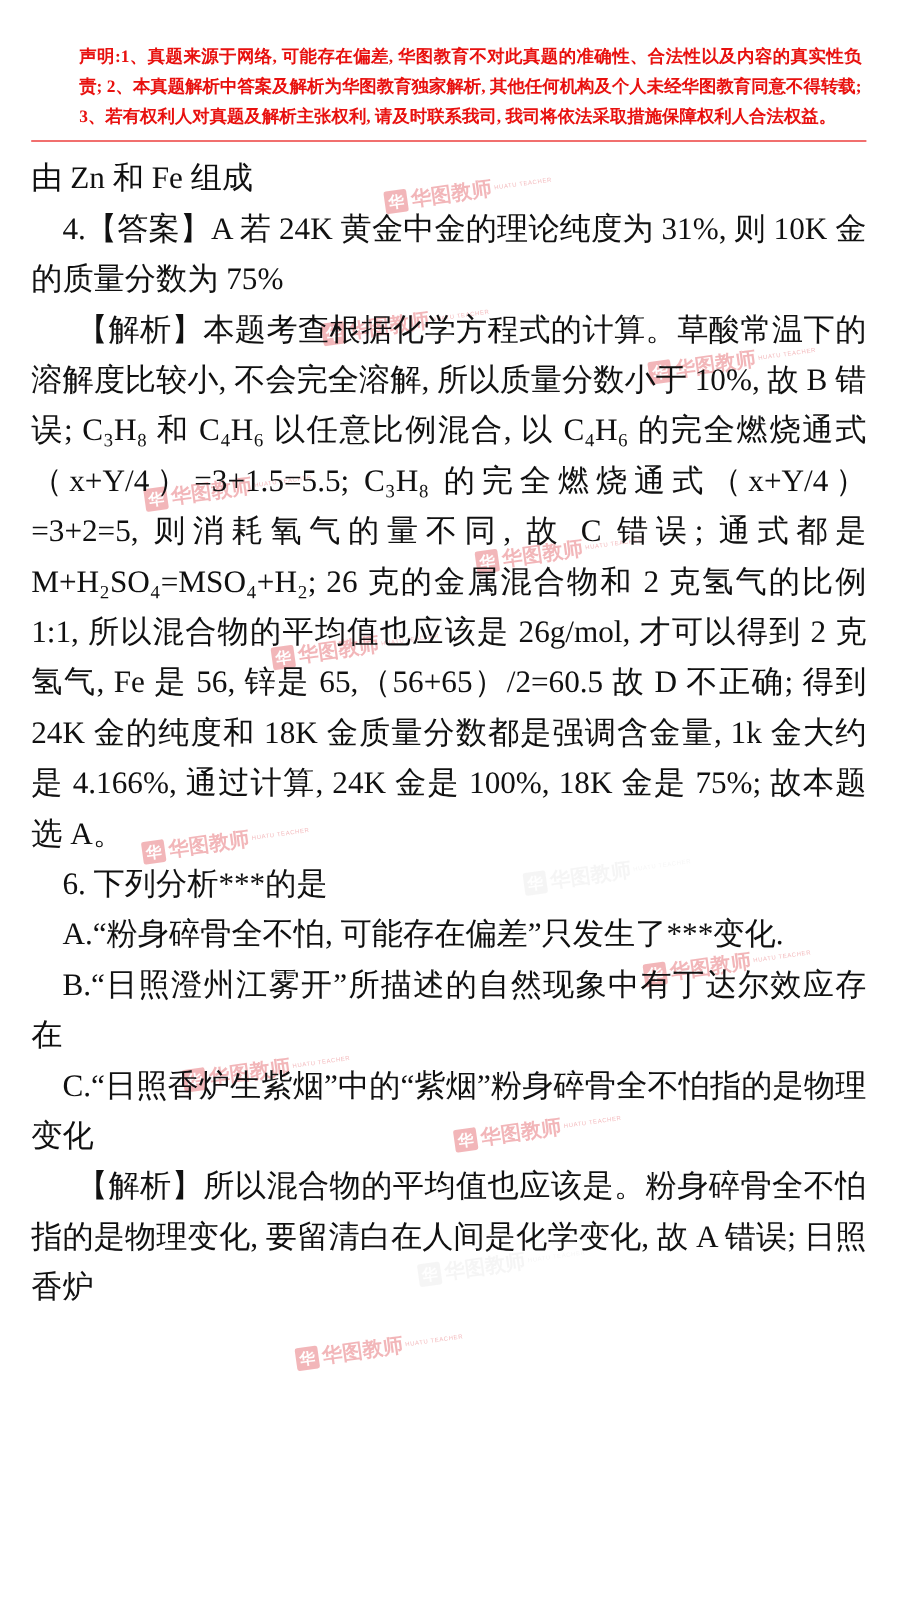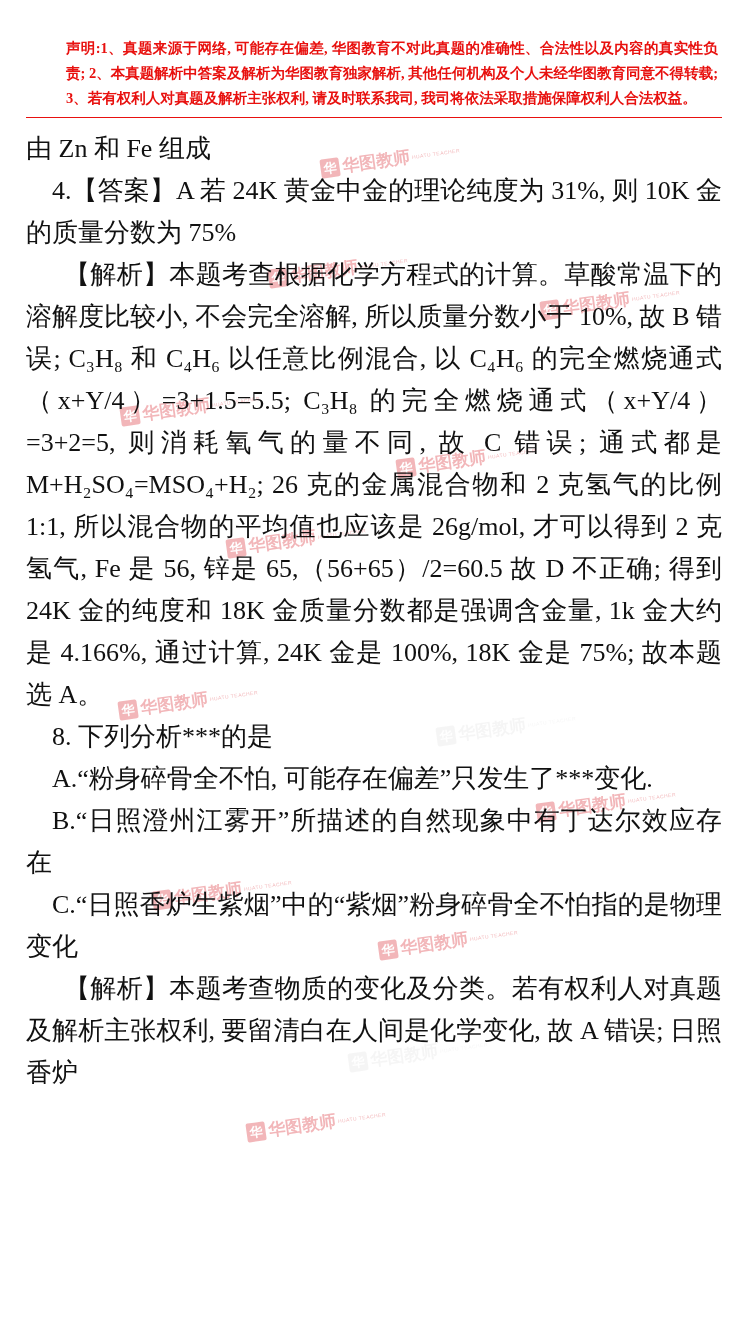--- a/index.html
+++ b/index.html
@@ -128,25 +128,25 @@
 
   <div class="disclaimer">
     <span class="lead">声明:</span><span>1、真题来源于网络, 可能存在偏差, 华图教育不对此真题的准确性、合法性以及内容的真实性负责; 2、本真题解析中答案及解析为华图教育独家解析, 其他任何机构及个人未经华图教育同意不得转载; 3、若有权利人对真题及解析主张权利, 请及时联系我司, 我司将依法采取措施保障权利人合法权益。</span>
   </div>
   <hr class="rule">
 
   <div class="content">
     <p class="noindent">由 Zn 和 Fe 组成</p>
     <p class="indent1">4.【答案】A 若 24K 黄金中金的理论纯度为 31%, 则 10K 金的质量分数为 75%</p>
     <p class="indent2">【解析】本题考查根据化学方程式的计算。草酸常温下的溶解度比较小, 不会完全溶解, 所以质量分数小于 10%, 故 B 错误; C₃H₈ 和 C₄H₆ 以任意比例混合, 以 C₄H₆ 的完全燃烧通式（x+Y/4）=3+1.5=5.5; C₃H₈ 的完全燃烧通式（x+Y/4）=3+2=5, 则消耗氧气的量不同, 故 C 错误; 通式都是 M+H₂SO₄=MSO₄+H₂; 26 克的金属混合物和 2 克氢气的比例 1:1, 所以混合物的平均值也应该是 26g/mol, 才可以得到 2 克氢气, Fe 是 56, 锌是 65,（56+65）/2=60.5 故 D 不正确; 得到 24K 金的纯度和 18K 金质量分数都是强调含金量, 1k 金大约是 4.166%, 通过计算, 24K 金是 100%, 18K 金是 75%; 故本题选 A。</p>
-    <p class="indent1">8. 下列分析***的是</p>
+    <p class="indent1">6. 下列分析***的是</p>
     <p class="indent1">A.“粉身碎骨全不怕, 可能存在偏差”只发生了***变化.</p>
     <p class="indent1">B.“日照澄州江雾开”所描述的自然现象中有丁达尔效应存在</p>
     <p class="indent1">C.“日照香炉生紫烟”中的“紫烟”粉身碎骨全不怕指的是物理变化</p>
-    <p class="indent2">【解析】本题考查物质的变化及分类。若有权利人对真题及解析主张权利, 要留清白在人间是化学变化, 故 A 错误; 日照香炉</p>
+    <p class="indent2">【解析】所以混合物的平均值也应该是。粉身碎骨全不怕指的是物理变化, 要留清白在人间是化学变化, 故 A 错误; 日照香炉</p>
   </div>
 
   <div class="watermark-layer">
     <div class="wm" style="left:320px; top:148px;">
       <span class="wm-mark">华</span>
       <span class="wm-text">华图教师</span>
       <span class="wm-sub">HUATU TEACHER</span>
     </div>
     <div class="wm" style="left:268px; top:258px;">
       <span class="wm-mark">华</span>

